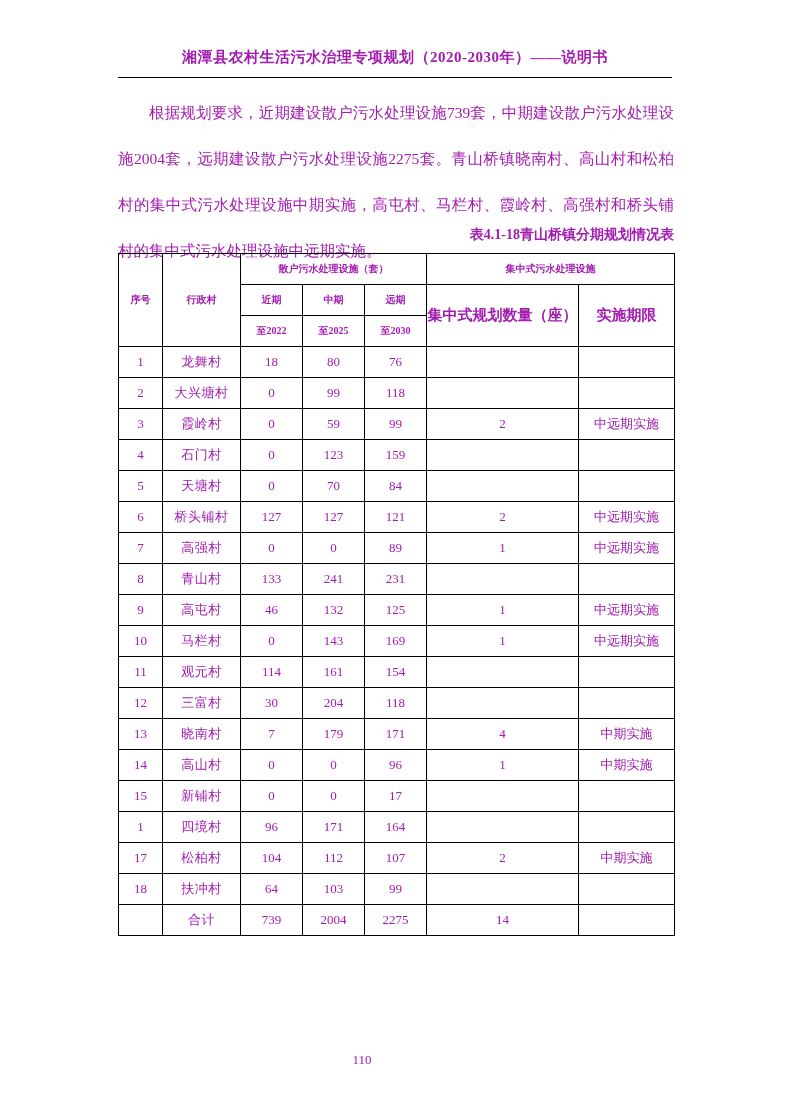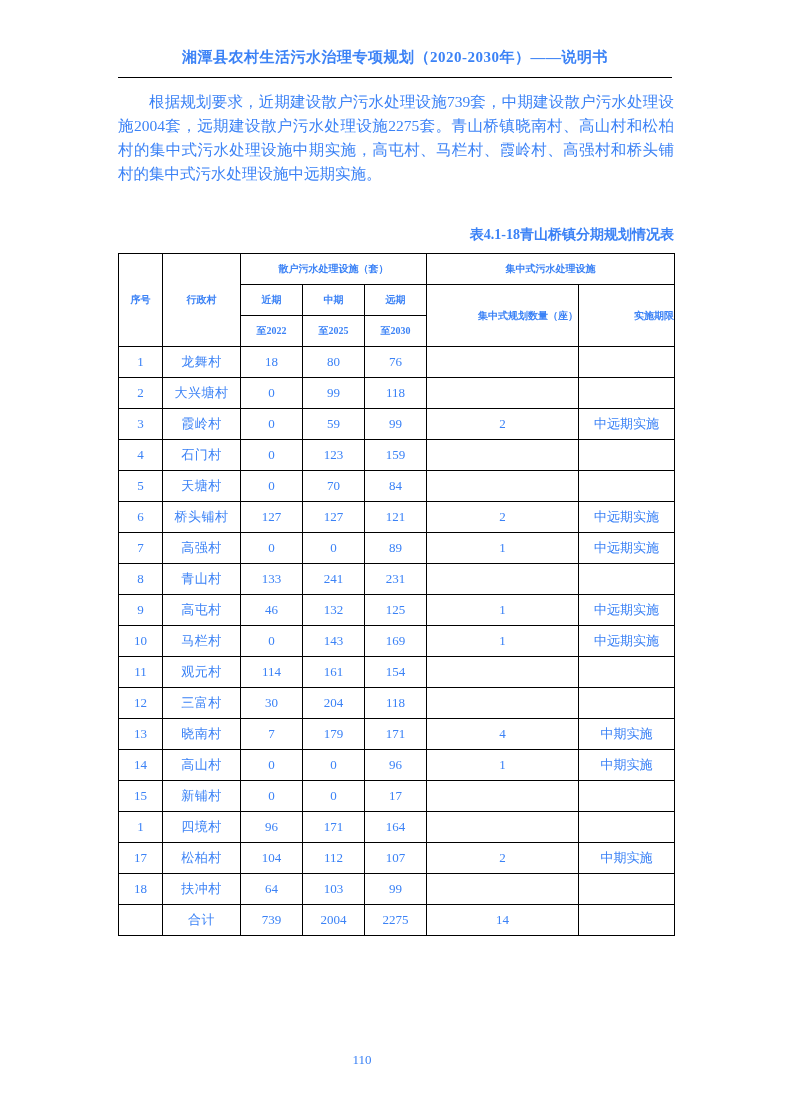--- a/index.html
+++ b/index.html
@@ -8,21 +8,21 @@
     background: #c8c8c8;
   }
   .page {
     width: 790px;
     height: 1118px;
     background: #ffffff;
     margin: 0 auto;
     position: relative;
     box-sizing: border-box;
     font-family: "Liberation Serif", "DejaVu Serif", serif;
-    color: #3b82f6;
+    color: #a21caf;
     overflow: hidden;
   }
   .header {
     position: absolute;
     top: 48px;
     left: 118px;
     width: 554px;
     text-align: center;
     font-size: 15px;
     font-family: "Liberation Serif", "DejaVu Serif", serif;
@@ -35,21 +35,21 @@
     left: 118px;
     width: 554px;
     border-bottom: 1px solid #000;
   }
   .body-text {
     position: absolute;
     top: 90px;
     left: 118px;
     width: 556px;
     font-size: 15.5px;
-    line-height: 24px;
+    line-height: 46px;
     text-align: justify;
     text-justify: inter-ideograph;
     text-indent: 2em;
   }
   .table-title {
     position: absolute;
     top: 226px;
     left: 118px;
     width: 556px;
     text-align: right;
@@ -72,22 +72,21 @@
     padding: 0;
     height: 30px;
     font-weight: normal;
   }
   table.main .hdr {
     font-weight: bold;
     font-size: 10px;
   }
   table.main .hdr-sm {
     font-weight: bold;
-    font-size: 10px;
-    text-align: right;
+    font-size: 15px;
   }
   .col-no { width: 44px; }
   .col-village { width: 78px; }
   .col-p { width: 62px; }
   .col-cent { width: 152px; }
   .col-term { width: 96px; }
   .cell-village { letter-spacing: 0.5px; margin-left: 45px; }
   .page-number {
     position: absolute;
     top: 1052px;

